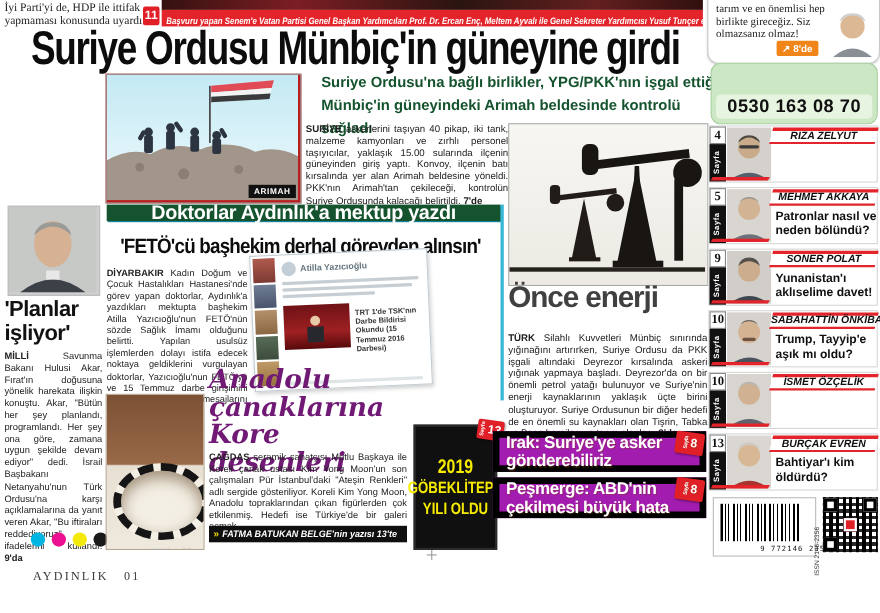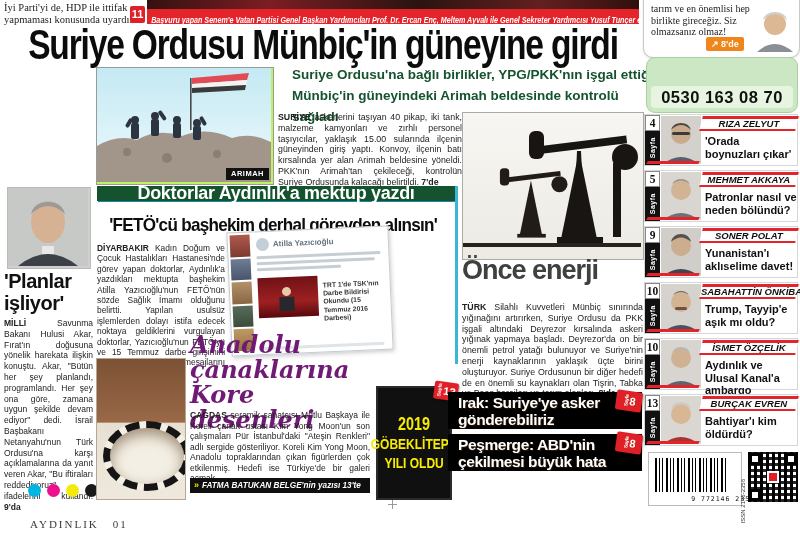--- a/index.html
+++ b/index.html
@@ -23,21 +23,21 @@
                 font:800 9px/12px "Liberation Sans",sans-serif;padding:1px 5px;margin-top:11px;}
   .teaser-avatar{position:absolute;right:4px;bottom:5px;width:40px;height:44px;}
 
   
   .headline{left:0;top:21px;width:645px;height:45px;display:flex;justify-content:center;align-items:center;}
   .headline span{display:inline-block;transform:scaleX(.78);white-space:nowrap;
                  font:900 43px/44px "Liberation Sans",sans-serif;letter-spacing:-1.5px;color:#0c0c0c;}
   .subhead{left:292px;top:64px;width:368px;font:700 13.5px/21px "Liberation Sans",sans-serif;color:#14532d;}
   .lead-body{left:278px;top:112px;width:184px;font:8.8px/10.8px "Liberation Sans",sans-serif;text-align:justify;color:#222;}
   b.lw{font-weight:900;}
-  .arimah{left:96px;top:67px;width:176px;height:116px;border:1px solid #9a9a9a;background:#bef264;}
+  .arimah{left:96px;top:67px;width:176px;height:116px;border:1px solid #9a9a9a;background:#b91c1c;}
   .arimah-label{position:absolute;right:4px;bottom:4px;background:#111;color:#fff;
                 font:800 7.5px/10px "Liberation Sans",sans-serif;padding:1px 5px;letter-spacing:.5px;}
 
   
   .akar{left:7px;top:187px;width:82px;height:80px;border:1px solid #bbb;background:#cfcfcf;}
   .planlar-head{left:4px;top:270px;width:90px;font:900 20px/22px "Liberation Sans",sans-serif;letter-spacing:-.5px;}
   .planlar-body{left:4px;top:318px;width:89px;font:8.5px/10.8px "Liberation Sans",sans-serif;text-align:justify;color:#222;}
   .cmyk-dots{left:28px;top:484px;display:flex;gap:6px;}
   .cmyk-dots i{width:13px;height:13px;border-radius:50%;display:block;}
   .imprint{left:30px;top:518px;font:11px/12px "Liberation Serif",serif;color:#3b3b3b;letter-spacing:2px;}
@@ -87,21 +87,21 @@
               display:flex;align-items:center;justify-content:center;gap:1px;transform:rotate(8deg);}
   .page-badge .s{writing-mode:vertical-rl;transform:rotate(180deg);font:700 5px/6px "Liberation Sans",sans-serif;}
   .page-badge .n{font:900 11px/11px "Liberation Sans",sans-serif;}
   .gobekli .page-badge{top:-6px;right:-8px;width:24px;height:18px;}
 
   
   .rule-cyan{left:455px;top:186px;width:3px;height:178px;background:#3ab7d4;}
   .pump{left:462px;top:112px;width:180px;height:146px;border:1px solid #aaa;background:linear-gradient(#f7f6f2,#eceae3);}
   .energy-head{left:462px;top:254px;width:182px;font:900 27px/32px "Liberation Sans",sans-serif;letter-spacing:-1px;color:#404040;}
   .energy-body{left:462px;top:290px;width:181px;font:8.8px/10.8px "Liberation Sans",sans-serif;text-align:justify;color:#222;margin-top:12px;}
-  .obox{left:448px;width:194px;height:37px;background:#000000;border:4px solid #000000;box-sizing:border-box;
+  .obox{left:448px;width:194px;height:37px;background:#a21caf;border:6px solid #000000;box-sizing:border-box;
         display:flex;align-items:center;padding-left:6px;}
   .obox span{font:900 15.5px/17px "Liberation Sans",sans-serif;color:#fff;letter-spacing:-.4px;text-shadow:1px 1px 0 rgba(120,60,0,.35);}
   .obox .page-badge{top:-5px;right:-4px;width:26px;height:20px;}
   .obox1{top:392px;} .obox2{top:434px;}
 
   
   .okur{left:646px;top:57px;width:150px;height:54px;background:#cbe7c4;border:1px solid #a9cfa0;border-radius:9px;}
   .okur-top{position:absolute;left:4px;top:3px;display:flex;align-items:center;gap:5px;}
   .okur-icon{width:25px;height:25px;border-radius:50%;background:#22b23c;display:flex;align-items:center;justify-content:center;}
   .okur-label{font:italic 900 16px/25px "Liberation Sans",sans-serif;color:#e01f26;letter-spacing:-.3px;}
@@ -336,21 +336,20 @@
     <div class="photo"><svg width="40" height="48" viewBox="0 0 40 48">
           <rect width="40" height="48" fill="#d4d1cc"></rect>
           <circle cx="20" cy="18" r="10" fill="#c9ab8c"></circle>
           <path d="M10 14 q10 -10 20 0 q-2 -7 -10 -7 q-8 0 -10 7z" fill="#4c4741"></path>
           <path d="M2 48 q18 -14 36 0z" fill="#55606e"></path>
           <rect x="11" y="16" width="18" height="3" rx="1.5" fill="#3b3b3b"></rect>
         </svg></div>
     <div class="banner">
         <span>RIZA ZELYUT</span>
       </div>
-    <div class="title">'Orada boynuzları çıkar'</div>
   </div>
 
   <div class="abs ccard" style="top:170px">
     <div class="num">5</div>
     <div class="sayfa">
         <span>Sayfa</span>
       </div>
     <div class="photo"><svg width="40" height="48" viewBox="0 0 40 48">
           <rect width="40" height="48" fill="#d9d6d1"></rect>
           <circle cx="20" cy="18" r="10" fill="#d2b494"></circle>
@@ -405,21 +404,20 @@
       </div>
     <div class="photo"><svg width="40" height="48" viewBox="0 0 40 48">
           <rect width="40" height="48" fill="#d8d5d0"></rect>
           <circle cx="20" cy="18" r="10" fill="#d0b191"></circle>
           <path d="M11 13 q9 -8 18 0 q-2 -6 -9 -6 q-7 0 -9 6z" fill="#b9b5af"></path>
           <path d="M2 48 q18 -14 36 0z" fill="#5d646e"></path>
         </svg></div>
     <div class="banner">
         <span>İSMET ÖZÇELİK</span>
       </div>
-    <div class="title">Aydınlık ve Ulusal Kanal'a ambargo</div>
   </div>
 
   <div class="abs ccard" style="top:394px">
     <div class="num">13</div>
     <div class="sayfa">
         <span>Sayfa</span>
       </div>
     <div class="photo"><svg width="40" height="48" viewBox="0 0 40 48">
           <rect width="40" height="48" fill="#dad7d2"></rect>
           <circle cx="20" cy="18" r="10" fill="#d8b795"></circle>

